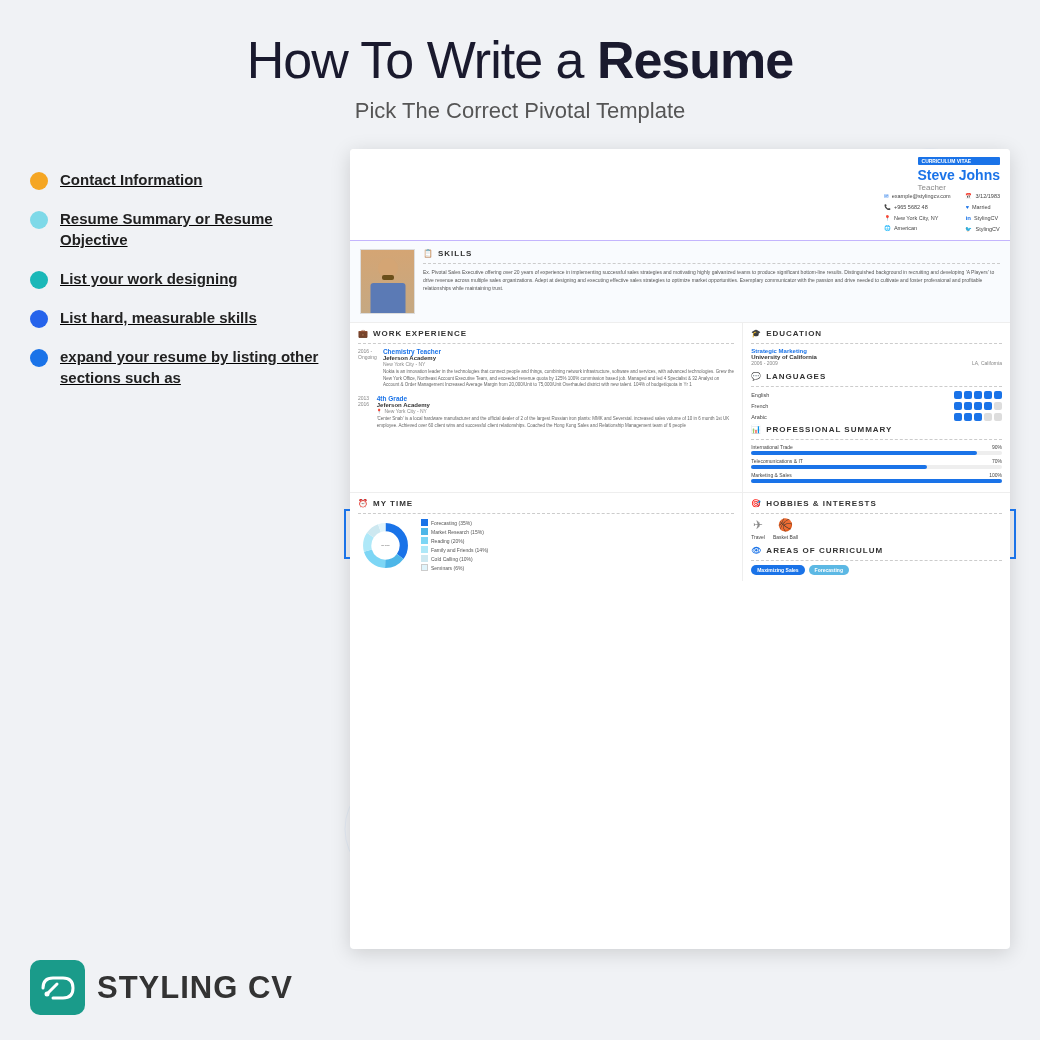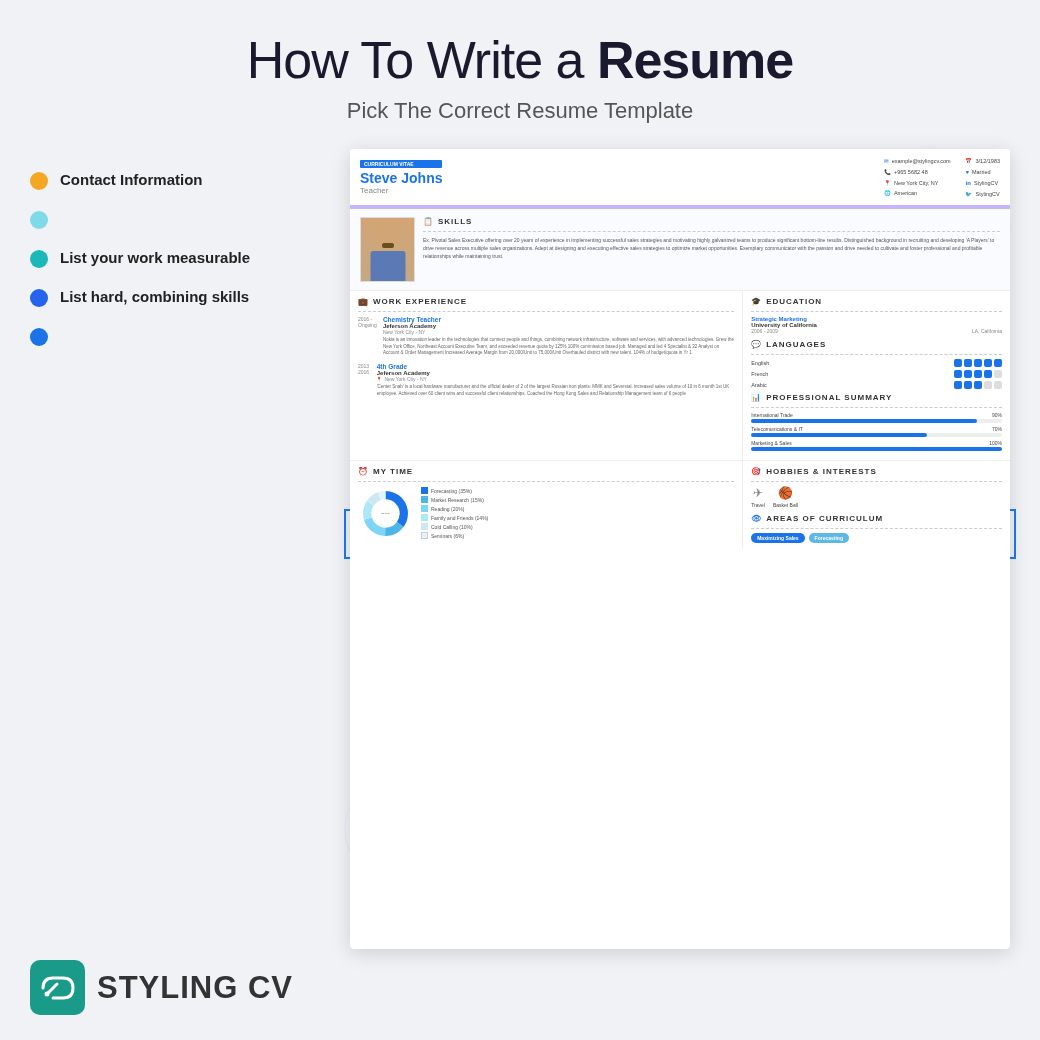--- a/index.html
+++ b/index.html
@@ -44,20 +44,21 @@
     .left-panel {
       width: 300px;
       flex-shrink: 0;
       padding-top: 20px;
     }
     .legend-item {
       display: flex;
       align-items: flex-start;
       margin-bottom: 18px;
       gap: 12px;
+      text-decoration: underline;
     }
     .legend-dot {
       width: 18px;
       height: 18px;
       border-radius: 50%;
       flex-shrink: 0;
       margin-top: 3px;
     }
     .legend-text {
       font-size: 15px;
@@ -83,22 +84,23 @@
       position: relative;
       height: 800px;
     }
 
     
     .resume-header {
       background: white;
       padding: 8px 10px;
       display: flex;
       justify-content: space-between;
-      align-items: center;
-      border-bottom: 4px solid #c4b5fd;
+      align-items: flex-end;
+      border-bottom: 1px solid #c4b5fd;
+      flex-direction: column;
     }
     .resume-badge {
       background: #1a73e8;
       color: white;
       font-size: 5px;
       padding: 1px 4px;
       border-radius: 1px;
       font-weight: bold;
     }
     .resume-name {
@@ -436,55 +438,59 @@
       position: relative;
     }
   </style>
 </head>
 <body>
 
 <div class="header">
   <h1>
     <span>How To Write a </span><strong>Resume</strong>
   </h1>
-  <h2>Pick The Correct Resume Template</h2>
+  <h2>Pick The Correct Pivotal Template</h2>
 </div>
 
 <div class="main-content">
 
   <div class="left-panel">
 
     <div class="legend-item">
       <div class="legend-dot" style="background:#f5a623;"></div>
       <div class="legend-text">
         <strong>Contact Information</strong>
       </div>
     </div>
 
     <div class="legend-item">
       <div class="legend-dot" style="background:#7ed9e8;"></div>
+      <div class="legend-text">
+        <strong>Resume Summary or Resume Objective</strong>
+      </div>
     </div>
 
     <div class="legend-item">
       <div class="legend-dot" style="background:#1ab8b8;"></div>
       <div class="legend-text">
-        <strong>List your work measurable</strong>
+        <strong>List your work designing</strong>
       </div>
     </div>
 
     <div class="legend-item">
       <div class="legend-dot" style="background:#2563eb;"></div>
       <div class="legend-text">
-        <strong>List hard, combining skills</strong>
+        <strong>List hard, measurable skills</strong>
       </div>
     </div>
 
     <div class="legend-item">
       <div class="legend-dot" style="background:#1a73e8;"></div>
       <div class="legend-text">
+        <strong>expand your resume by listing other sections such as</strong>
       </div>
     </div>
 
   </div>
 
   <div class="resume-wrapper">
 
     <svg style="position:absolute;top:-10px;right:-10px;opacity:0.06;width:180px;height:180px;" viewBox="0 0 180 180">
       <circle cx="90" cy="90" r="80" fill="none" stroke="#1a73e8" stroke-width="1"></circle>
       <circle cx="90" cy="90" r="60" fill="none" stroke="#1a73e8" stroke-width="1"></circle>

